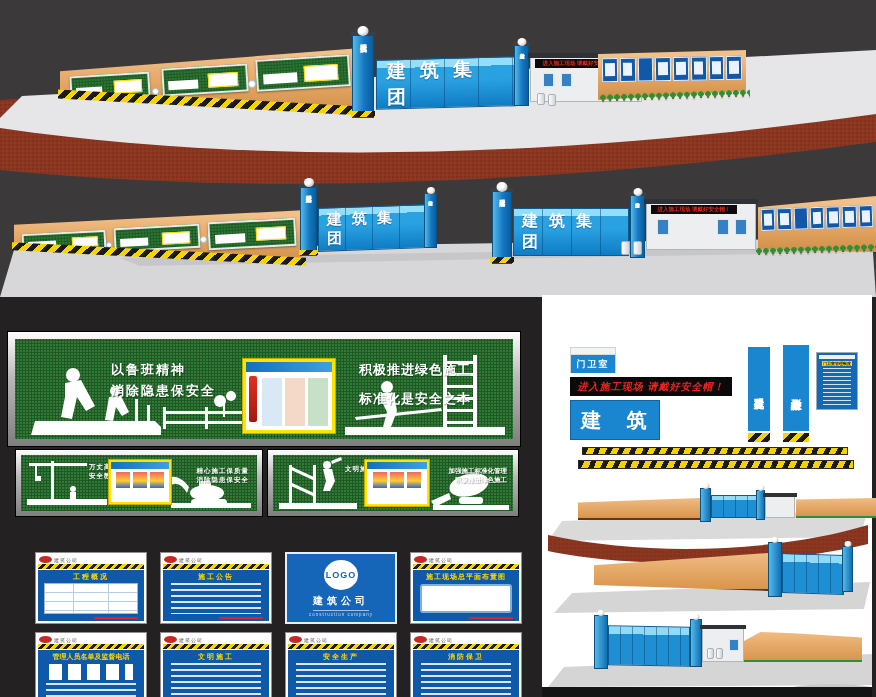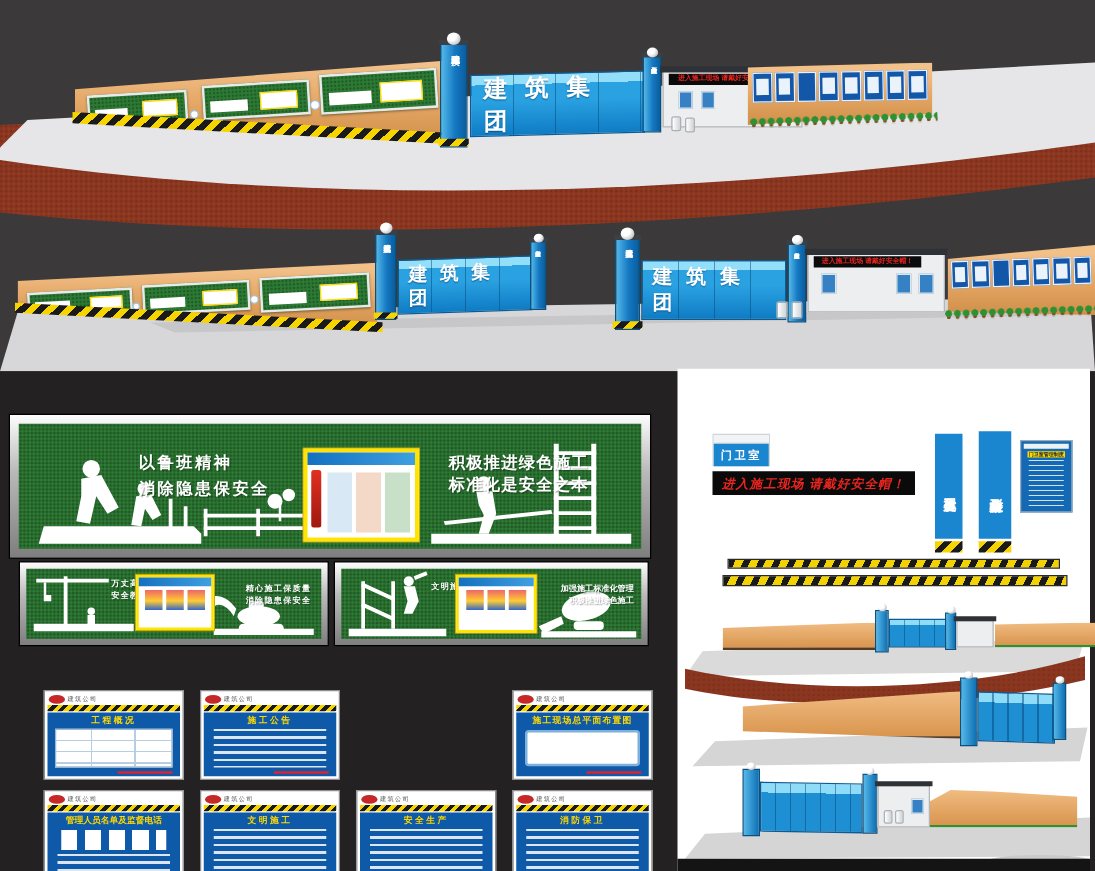--- a/index.html
+++ b/index.html
@@ -280,21 +280,21 @@
             <rect x="428" y="82" width="34" height="3"></rect>
           <path d="M330,88 h160 v8 h-160 z"></path>
         </g>
       </svg>
       <div class="slogan" style="left:96px;top:22px;font-size:13px;letter-spacing:2px;">
         <div>以鲁班精神</div>
         <div style="margin-top:3px;">消除隐患保安全</div>
       </div>
       <div class="slogan" style="left:344px;top:22px;font-size:13px;letter-spacing:1px;">
         <div>积极推进绿色施工</div>
-        <div style="margin-top:0;text-align:right;">标准化是安全之本</div>
+        <div style="margin-top:11px;text-align:right;">标准化是安全之本</div>
       </div>
       <div class="yboard" style="left:228px;top:20px;width:92px;height:74px;">
         <div class="ybhead"></div>
         <span class="ybred"></span>
         <span class="ybthumbs"></span>
       </div>
     </div>
   </div>
 
   <div class="abs frame" style="left:16px;top:450px;width:246px;height:66px;padding:5px;">
@@ -390,20 +390,27 @@
         <span class="btiny">建筑公司</span>
       </div>
     <div class="bhz"></div>
     <div class="bbody">
       <div class="btitle">施工公告</div>
       <div class="linesbg"></div>
       <span class="redline"></span>
     </div>
   </div>
 
+  <div class="logoboard" style="left:285px;top:552px;">
+    <div class="logocircle">
+        <span>LOGO</span>
+      </div>
+    <div style="font-size:10px;font-weight:bold;letter-spacing:4px;margin-top:4px;border-bottom:1px solid rgba(255,255,255,.6);padding-bottom:2px;">建筑公司</div>
+    <div style="font-size:4.5px;opacity:.75;margin-top:1px;letter-spacing:1px;">construction company</div>
+  </div>
 
   <div class="board" style="left:410px;top:552px;">
     <div class="bhead">
         <span class="oval"></span>
         <span class="btiny">建筑公司</span>
       </div>
     <div class="bhz"></div>
     <div class="bbody">
       <div class="btitle" style="letter-spacing:1px;">施工现场总平面布置图</div>
       <div class="bblank"></div>
@@ -461,20 +468,23 @@
   </div>
 
   <div class="abs rightpanel" style="left:542px;top:295px;width:330px;height:402px;">
 
     <div class="abs" style="left:28px;top:52px;width:46px;height:26px;border:1px solid #cfd4d8;">
       <div style="height:7px;background:#f2f3f4;border-bottom:1px solid #d8dcdf;"></div>
       <div class="bluesign" style="height:18px;font-size:9px;letter-spacing:2px;">门卫室</div>
     </div>
     <div class="abs blackbanner" style="left:28px;top:82px;width:162px;height:19px;font-size:10px;">
       <span>进入施工现场 请戴好安全帽！</span>
+    </div>
+    <div class="abs bluesign" style="left:28px;top:105px;width:90px;height:40px;font-size:20px;letter-spacing:10px;background:#1a86d0;border:1px solid #0f64a4;">
+      <span style="margin-left:8px;">建 筑</span>
     </div>
     <div class="abs bluesign" style="left:206px;top:52px;width:22px;height:84px;background:#1a86d0;">
       <span class="vt" style="font-size:10px;color:#fff;">建优质工程</span>
     </div>
     <div class="abs hz" style="left:206px;top:138px;width:22px;height:9px;"></div>
     <div class="abs bluesign" style="left:241px;top:50px;width:26px;height:86px;background:#1a86d0;">
       <span class="vt" style="font-size:11px;color:#fff;">树企业形象</span>
     </div>
     <div class="abs hz" style="left:241px;top:138px;width:26px;height:9px;"></div>
     <div class="abs rules" style="left:274px;top:57px;width:42px;height:58px;">

